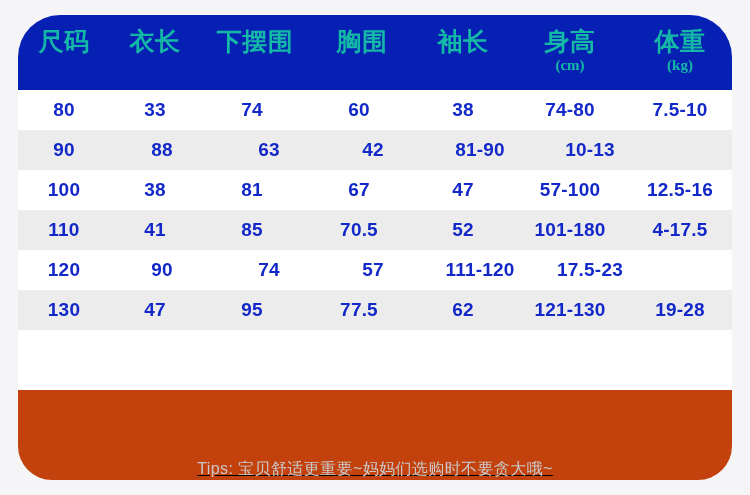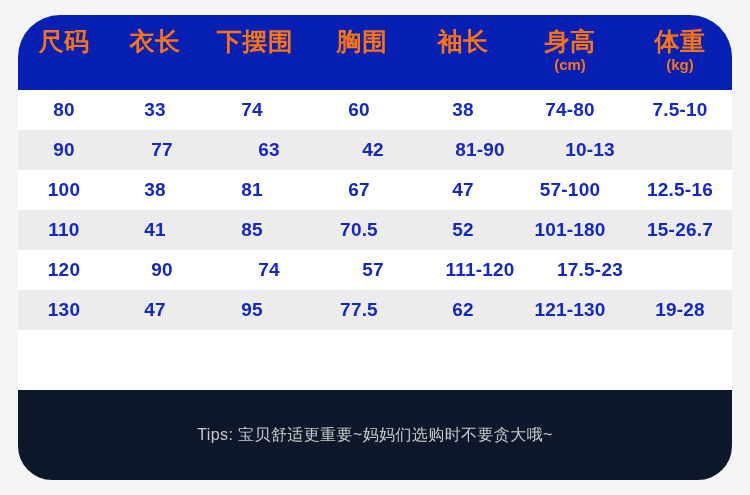--- a/index.html
+++ b/index.html
@@ -32,37 +32,38 @@
     top: 0;
     width: 100%;
     height: 75px;
     background: #0620b4;
     display: flex;
     align-items: flex-start;
     box-sizing: border-box;
     padding-top: 13px;
   }
   .head-cell {
-    color: #f97316;
+    color: #14b8a6;
     font-size: 25px;
     font-weight: bold;
     text-align: center;
     line-height: 1.08;
     letter-spacing: 0.5px;
     display: flex;
     flex-direction: column;
     align-items: center;
     justify-content: flex-start;
   }
   .head-unit {
     font-size: 15px;
     font-weight: bold;
     line-height: 1.25;
     margin-top: 1px;
     letter-spacing: 0px;
+    font-family: Liberation Serif, serif;
   }
 
   
   .chart-body {
     position: absolute;
     left: 0;
     top: 75px;
     width: 100%;
   }
   .chart-row {
@@ -91,24 +92,25 @@
   .col-5 { width: 116px; }
   .col-6 { width: 104px; }
 
   
   .chart-footer {
     position: absolute;
     left: 0;
     top: 375px;
     width: 100%;
     height: 90px;
-    background: #0f172a;
-    display: flex;
-    align-items: center;
+    background: #c2410c;
+    display: flex;
+    align-items: flex-end;
     justify-content: center;
+    text-decoration: underline;
   }
   .tips-text {
     color: #c9c9cc;
     font-size: 16px;
     letter-spacing: 0.4px;
     white-space: nowrap;
   }
 </style>
 </head>
 <body>
@@ -148,21 +150,21 @@
       <div class="cell col-1">33</div>
       <div class="cell col-2">74</div>
       <div class="cell col-3">60</div>
       <div class="cell col-4">38</div>
       <div class="cell col-5">74-80</div>
       <div class="cell col-6">7.5-10</div>
     </div>
 
     <div class="chart-row alt">
       <div class="cell col-0">90</div>
-      <div class="cell col-2">77</div>
+      <div class="cell col-2">88</div>
       <div class="cell col-3">63</div>
       <div class="cell col-4">42</div>
       <div class="cell col-5">81-90</div>
       <div class="cell col-6">10-13</div>
     </div>
 
     <div class="chart-row">
       <div class="cell col-0">100</div>
       <div class="cell col-1">38</div>
       <div class="cell col-2">81</div>
@@ -172,21 +174,21 @@
       <div class="cell col-6">12.5-16</div>
     </div>
 
     <div class="chart-row alt">
       <div class="cell col-0">110</div>
       <div class="cell col-1">41</div>
       <div class="cell col-2">85</div>
       <div class="cell col-3">70.5</div>
       <div class="cell col-4">52</div>
       <div class="cell col-5">101-180</div>
-      <div class="cell col-6">15-26.7</div>
+      <div class="cell col-6">4-17.5</div>
     </div>
 
     <div class="chart-row">
       <div class="cell col-0">120</div>
       <div class="cell col-2">90</div>
       <div class="cell col-3">74</div>
       <div class="cell col-4">57</div>
       <div class="cell col-5">111-120</div>
       <div class="cell col-6">17.5-23</div>
     </div>

